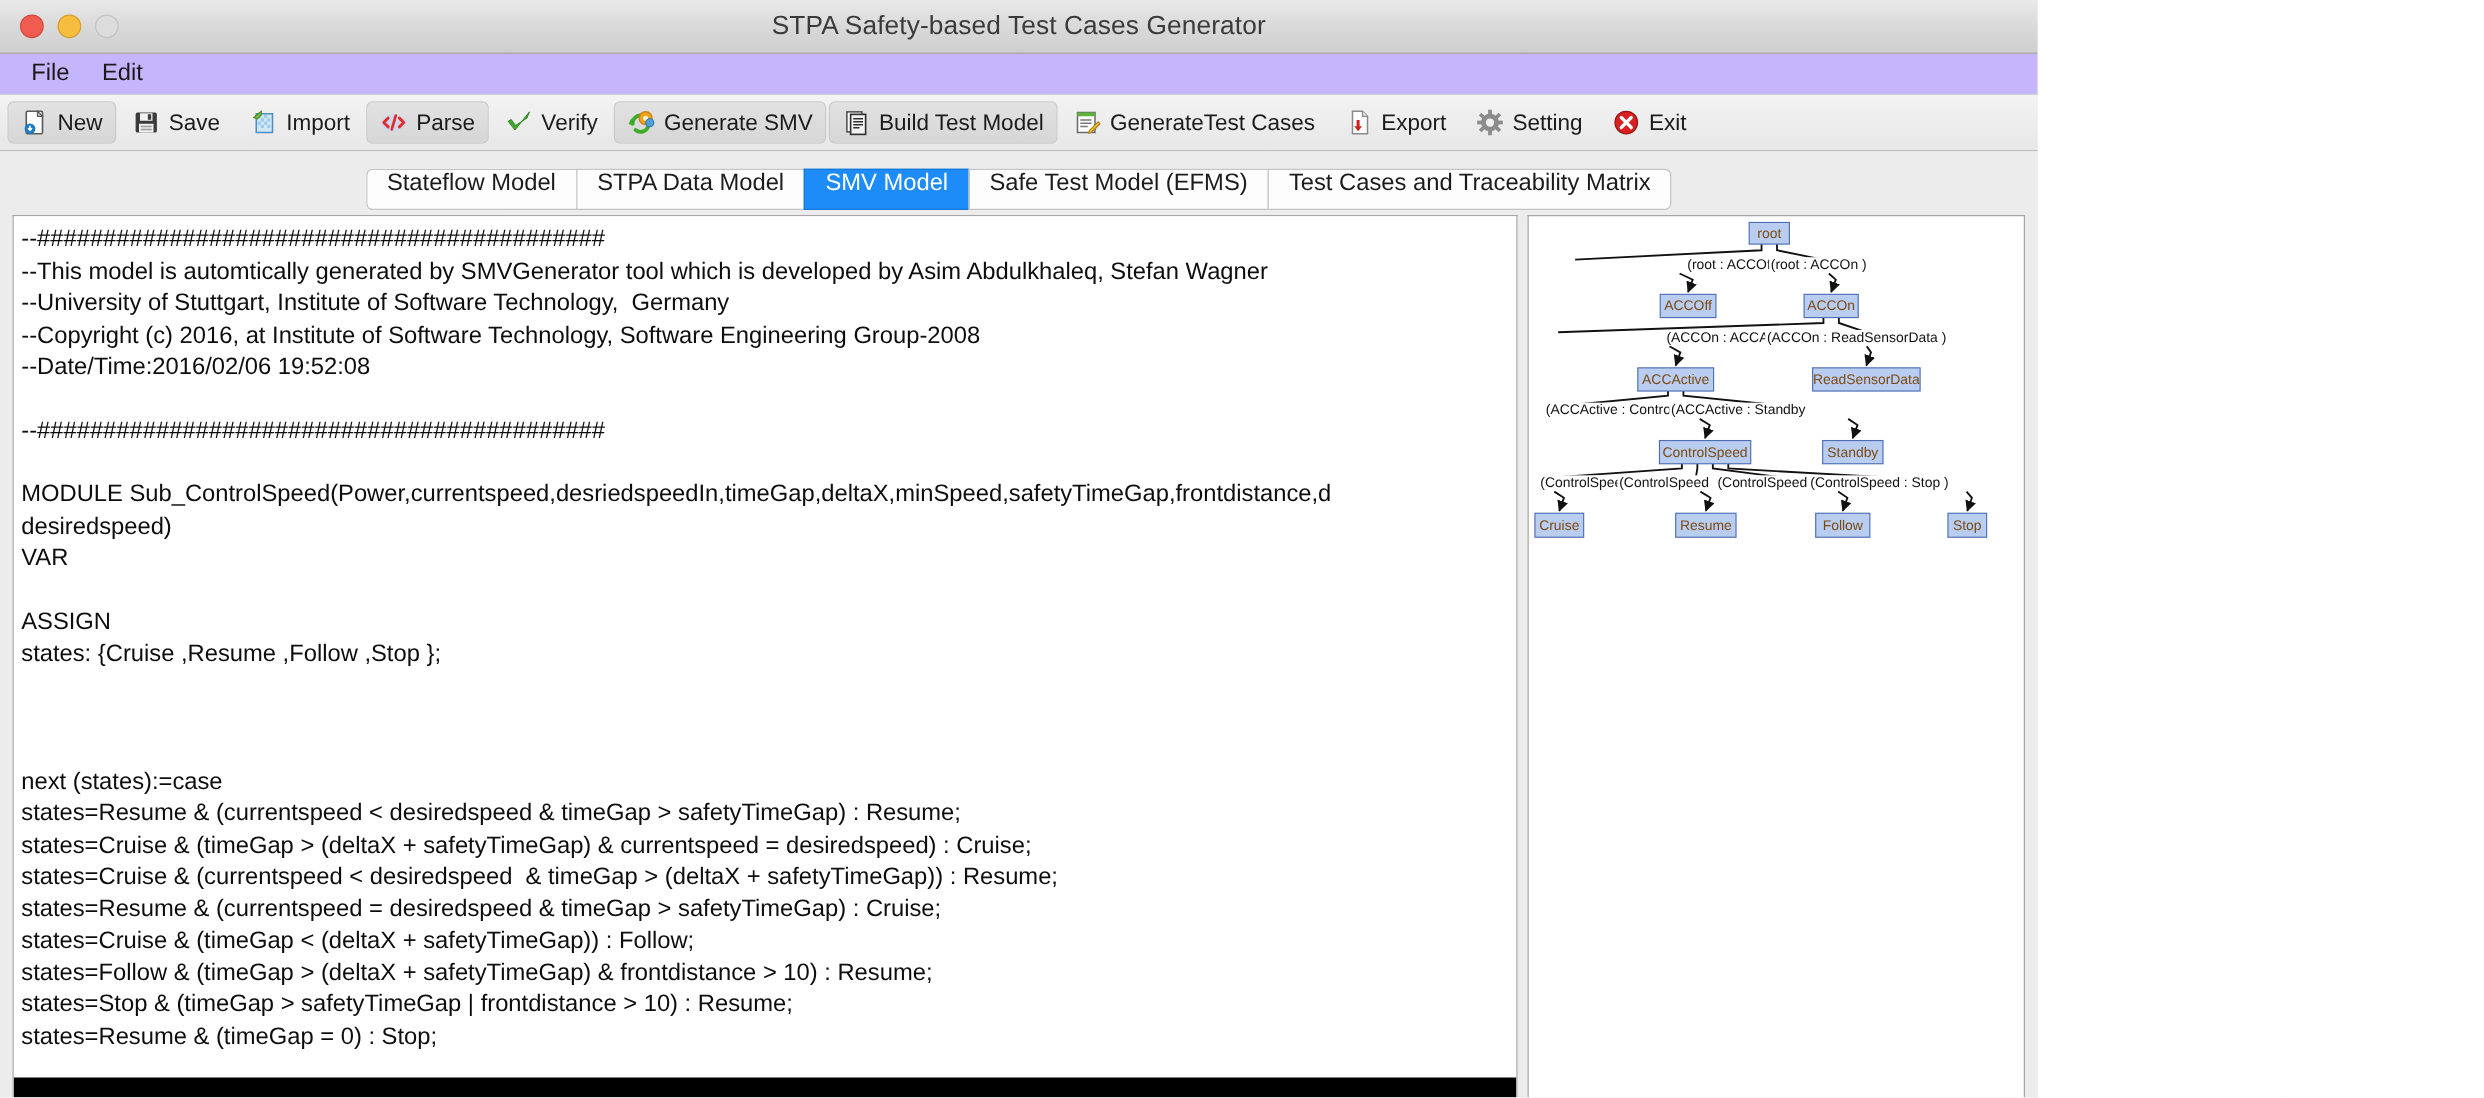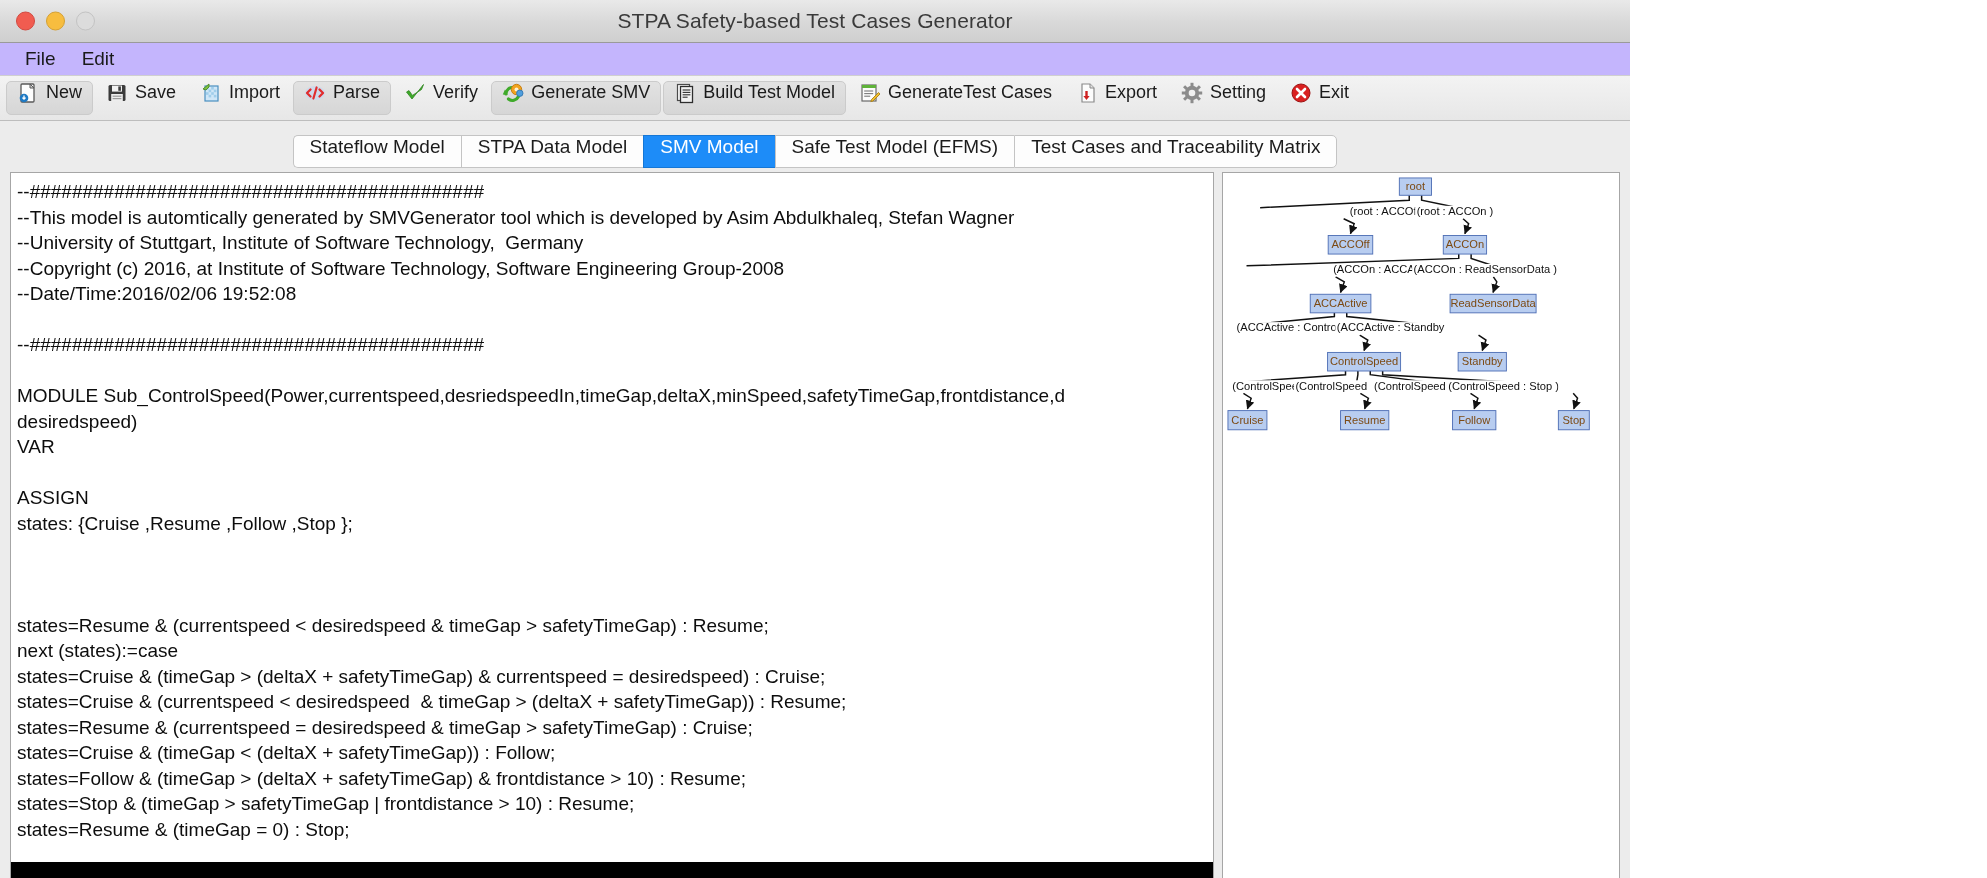--- a/index.html
+++ b/index.html
@@ -54,21 +54,21 @@
 
   
   .toolbar {
     height: 45px; flex: 0 0 45px;
     background: linear-gradient(to bottom, #f3f3f3 0%, #e7e7e7 100%);
     border-bottom: 1px solid #bdbdbd;
     display: flex; align-items: center; padding: 0 6px;
     gap: 2px;
   }
   .tb-btn {
-    display: flex; gap: 7px;
+    display: flex; align-items: center; gap: 7px;
     height: 34px; padding: 0 10px;
     border-radius: 5px;
     font-size: 18px; color: #1b1b1b;
     cursor: default; white-space: nowrap;
     border: 1px solid transparent;
   }
   .tb-btn.raised {
     background: linear-gradient(to bottom, #e2e2e2 0%, #d6d6d6 100%);
     border: 1px solid #cbcbcb;
   }
@@ -370,22 +370,22 @@
           <div class="code-line blank">&nbsp;</div>
           <div class="code-line">MODULE Sub_ControlSpeed(Power,currentspeed,desriedspeedIn,timeGap,deltaX,minSpeed,safetyTimeGap,frontdistance,d</div>
           <div class="code-line">desiredspeed)</div>
           <div class="code-line">VAR</div>
           <div class="code-line blank">&nbsp;</div>
           <div class="code-line">ASSIGN</div>
           <div class="code-line">states: {Cruise ,Resume ,Follow ,Stop };</div>
           <div class="code-line blank">&nbsp;</div>
           <div class="code-line blank">&nbsp;</div>
           <div class="code-line blank">&nbsp;</div>
+          <div class="code-line">next (states):=case</div>
           <div class="code-line">states=Resume &amp; (currentspeed &lt; desiredspeed &amp; timeGap &gt; safetyTimeGap) : Resume;</div>
-          <div class="code-line">next (states):=case</div>
           <div class="code-line">states=Cruise &amp; (timeGap &gt; (deltaX + safetyTimeGap) &amp; currentspeed = desiredspeed) : Cruise;</div>
           <div class="code-line">states=Cruise &amp; (currentspeed &lt; desiredspeed  &amp; timeGap &gt; (deltaX + safetyTimeGap)) : Resume;</div>
           <div class="code-line">states=Resume &amp; (currentspeed = desiredspeed &amp; timeGap &gt; safetyTimeGap) : Cruise;</div>
           <div class="code-line">states=Cruise &amp; (timeGap &lt; (deltaX + safetyTimeGap)) : Follow;</div>
           <div class="code-line">states=Follow &amp; (timeGap &gt; (deltaX + safetyTimeGap) &amp; frontdistance &gt; 10) : Resume;</div>
           <div class="code-line">states=Stop &amp; (timeGap &gt; safetyTimeGap | frontdistance &gt; 10) : Resume;</div>
           <div class="code-line">states=Resume &amp; (timeGap = 0) : Stop;</div>
         </div>
       <div class="hscroll"></div>
     </div>

